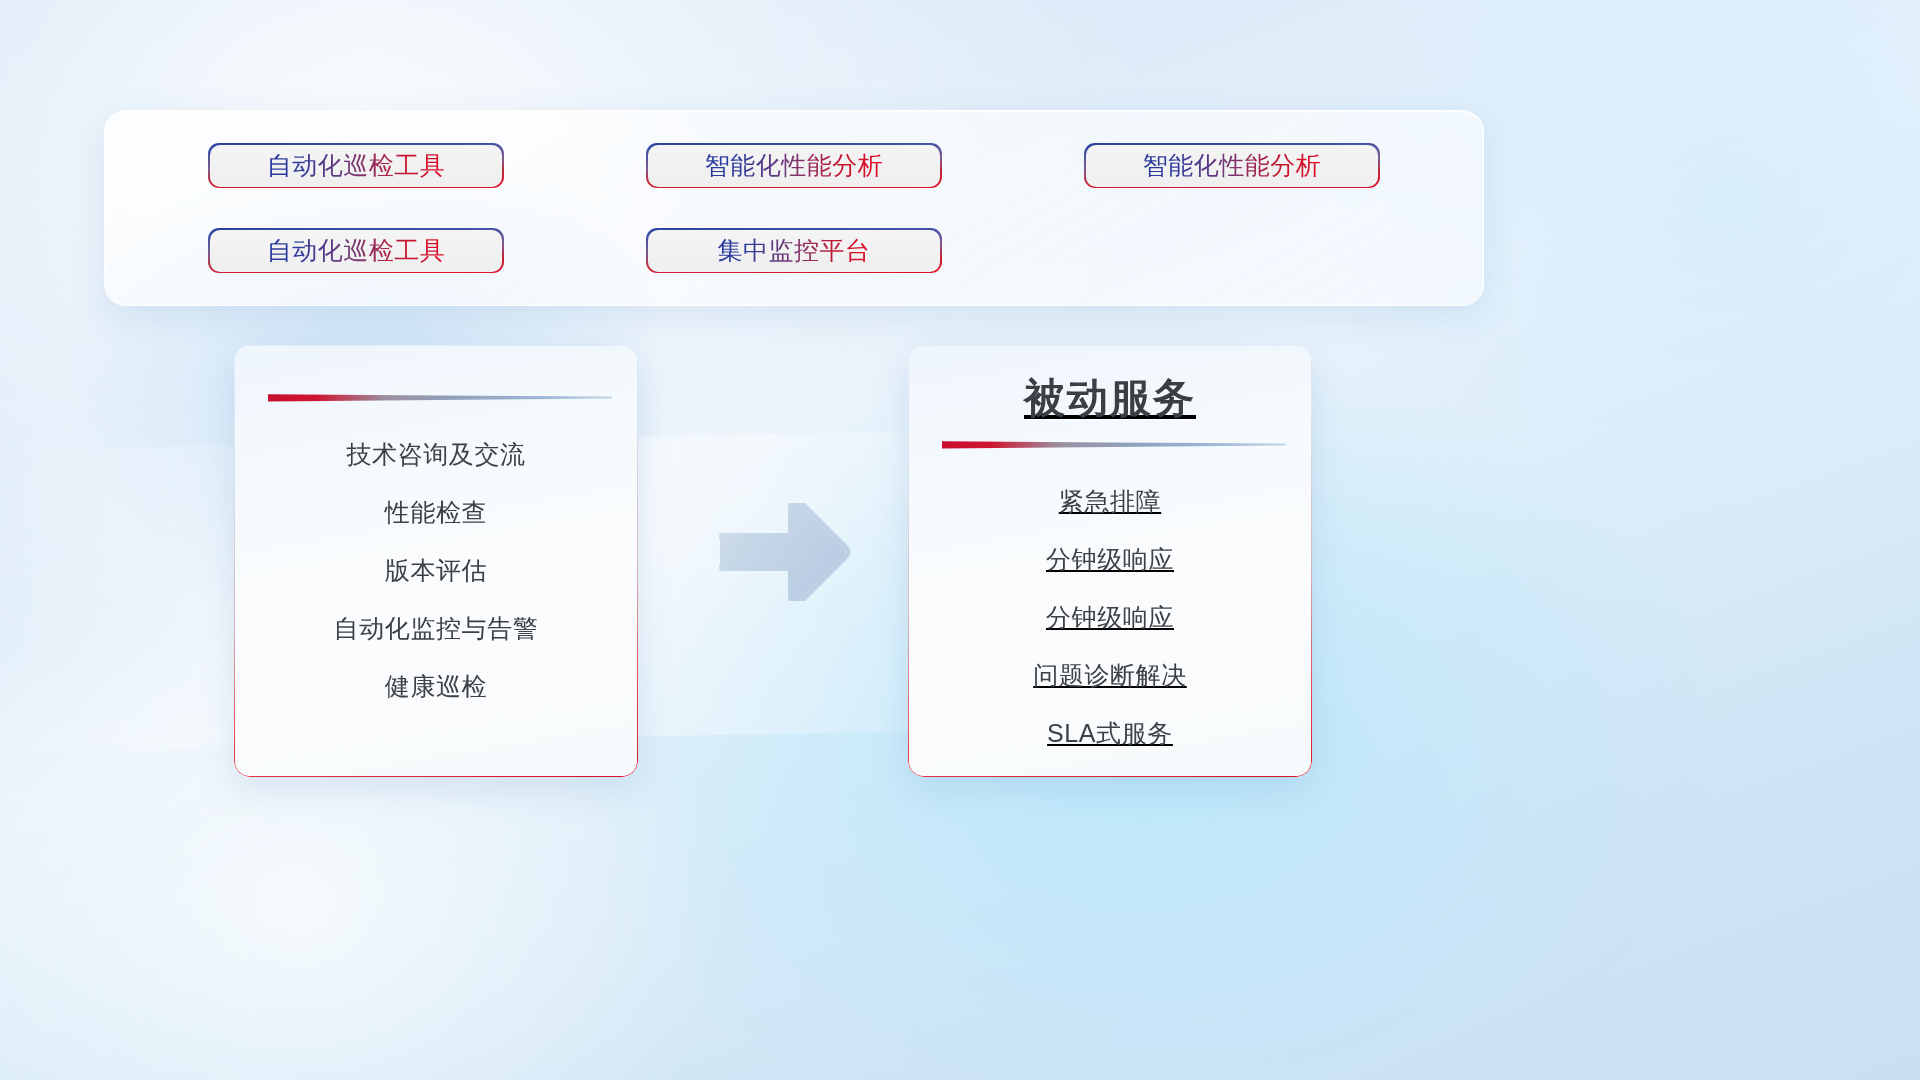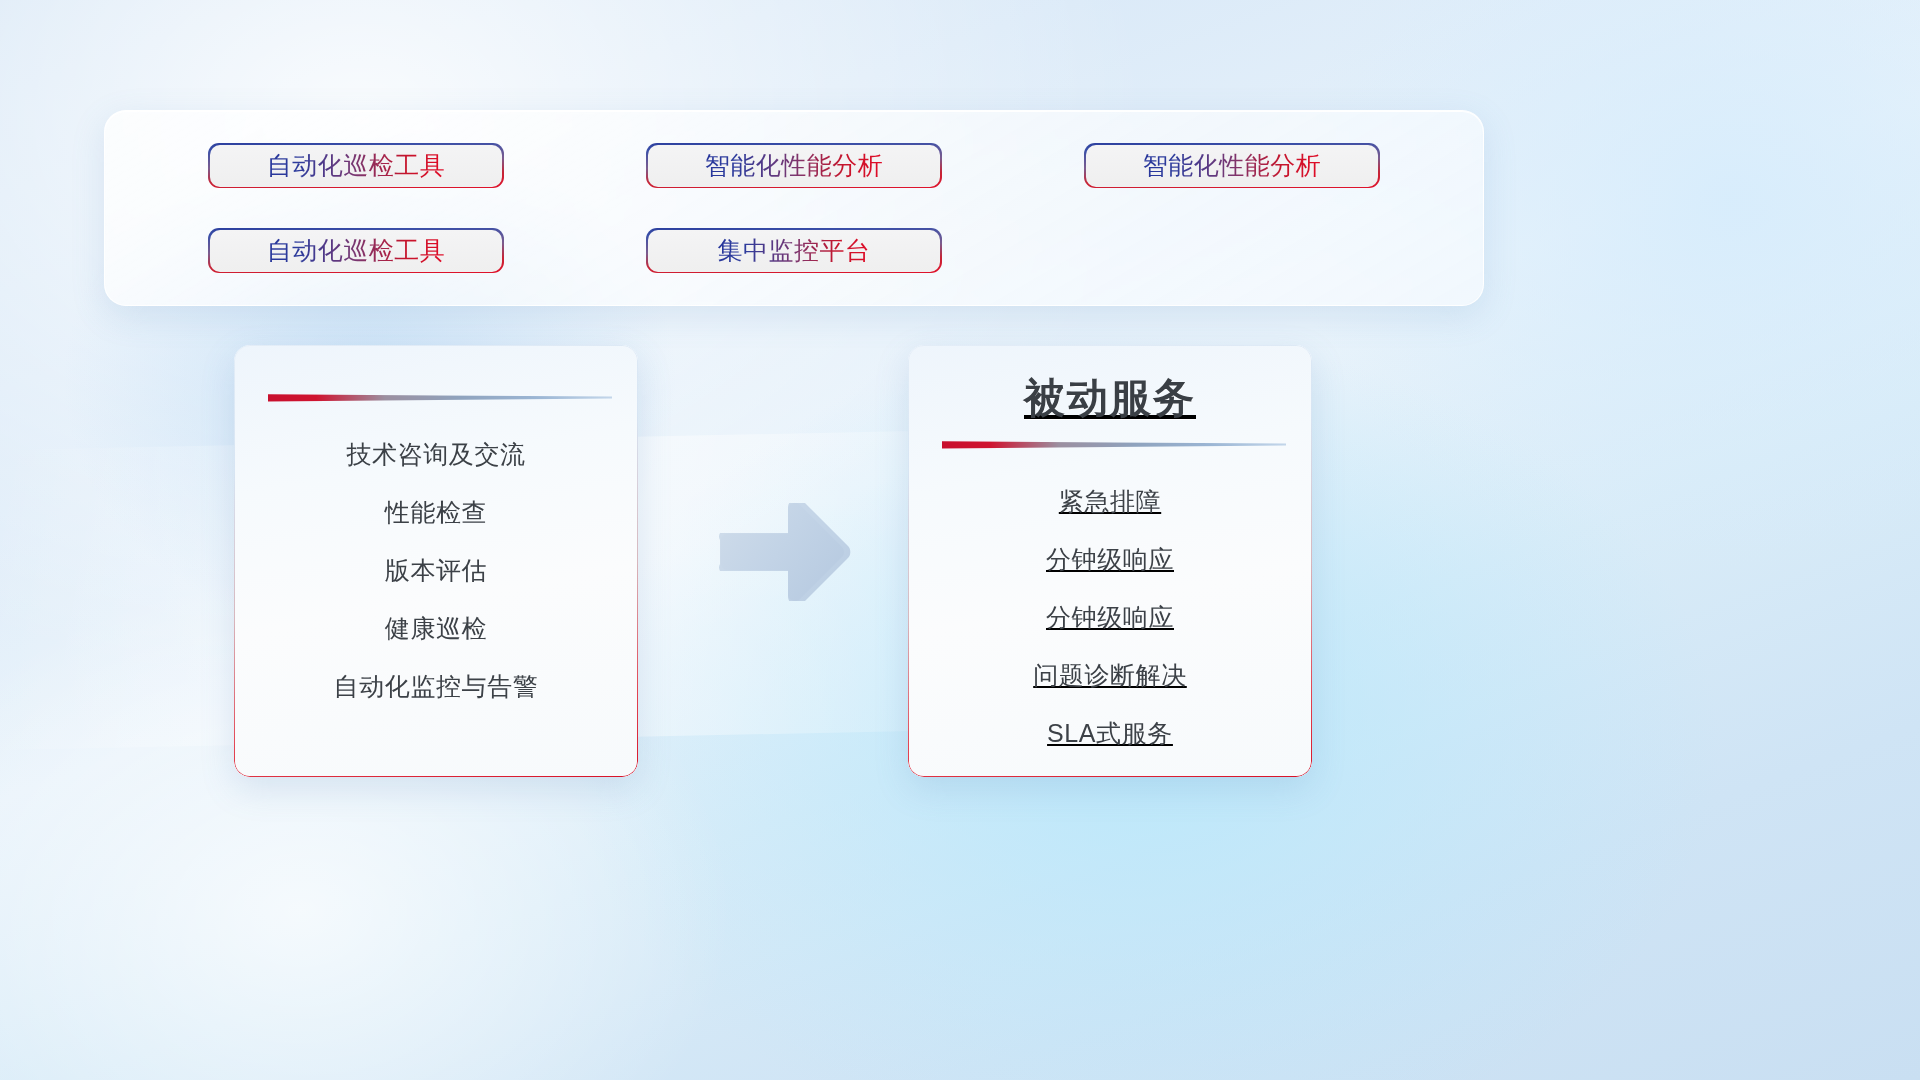--- a/index.html
+++ b/index.html
@@ -192,22 +192,22 @@
             </linearGradient>
           </defs>
           <path d="M0 1.2 L344 3.6 L344 5.4 L0 8.6 Z" fill="url(#divgradA)"></path>
         </svg>
       </div>
 
       <div class="card-items">
         <div class="card-item">技术咨询及交流</div>
         <div class="card-item">性能检查</div>
         <div class="card-item">版本评估</div>
+        <div class="card-item">自动化监控与告警</div>
         <div class="card-item">健康巡检</div>
-        <div class="card-item">自动化监控与告警</div>
       </div>
     </div>
   </div>
 
   <div class="arrow">
     <svg width="134" height="98" viewBox="0 0 134 98">
       <defs>
         <linearGradient id="arrowgrad" x1="0" y1="0" x2="1" y2="0.6">
           <stop offset="0%" stop-color="#cfdcea" stop-opacity="0.95"></stop>
           <stop offset="55%" stop-color="#c2d3e6" stop-opacity="0.92"></stop>

